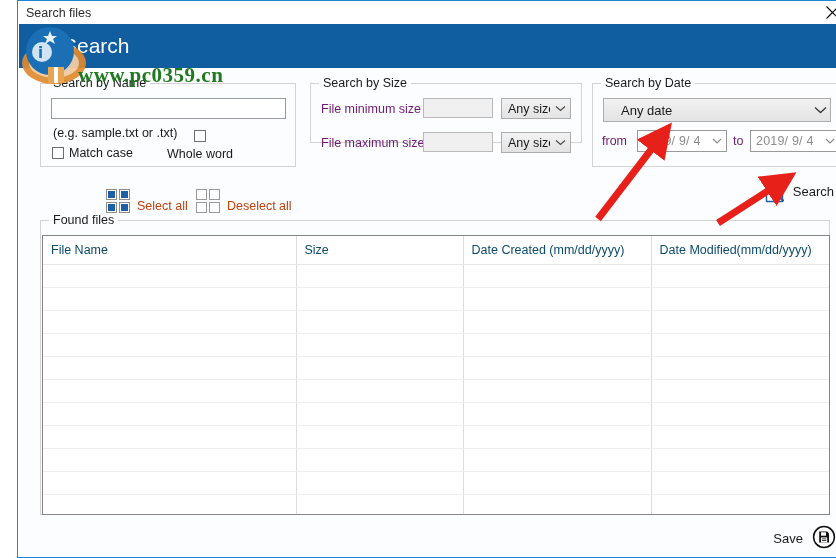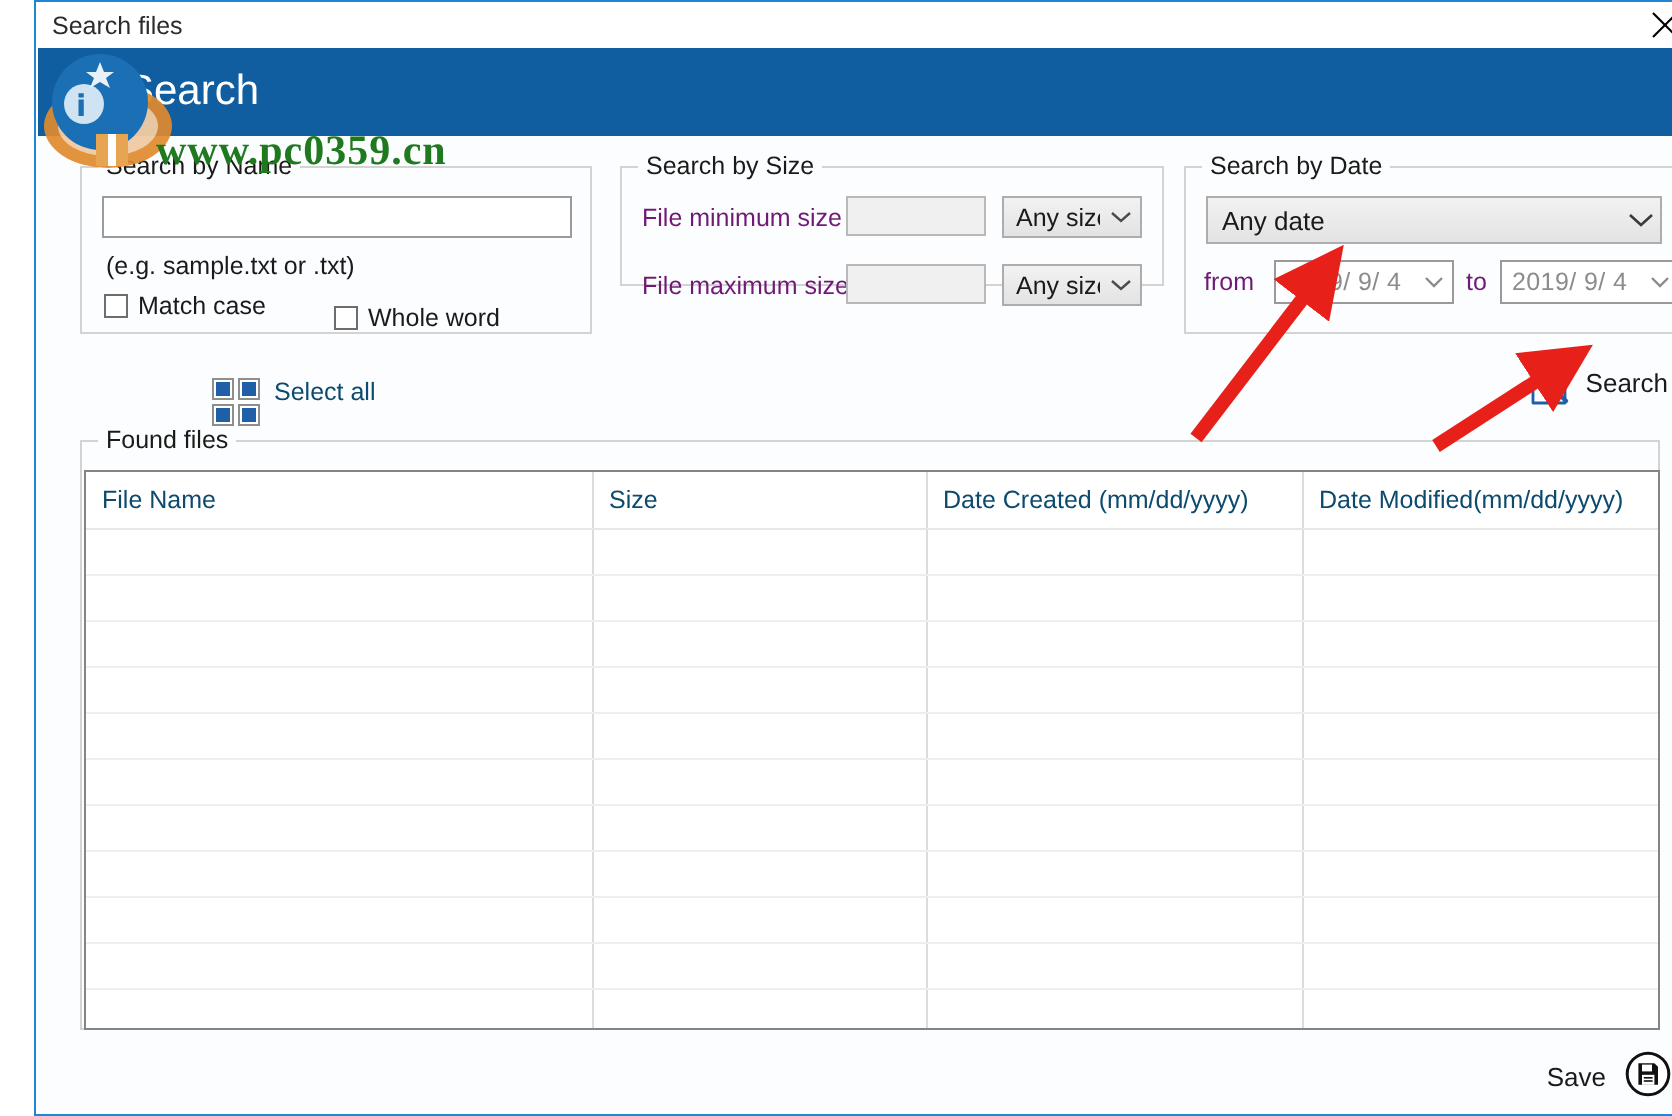--- a/index.html
+++ b/index.html
@@ -138,21 +138,21 @@
   }
   .cb-box {
     width: 12px;
     height: 12px;
     box-sizing: border-box;
     border: 1px solid #6d6d6d;
     background: #ffffff;
     display: inline-block;
   }
   #cb-match { left: 11px; top: 62px; }
-  #cb-whole { left: 126px; top: 68px; }
+  #cb-whole { left: 126px; top: 46px; flex-direction: column; }
 
   
   .field-label {
     position: absolute;
     font-size: 12.5px;
     color: #701a75;
     white-space: nowrap;
   }
   #lbl-min { left: 10px;  top: 18px; }
   #lbl-max { left: 10px;  top: 52px; }
@@ -184,21 +184,21 @@
     justify-content: center;
   }
   #size-min-combo { left: 190px; top: 14px; width: 70px; height: 21px; }
   #size-max-combo { left: 190px; top: 48px; width: 70px; height: 21px; }
 
   
   #date-combo {
     left: 10px; top: 14px; width: 228px; height: 24px;
     font-size: 13px;
   }
-  #date-combo .combo-text { padding-left: 7px; }
+  #date-combo .combo-text { padding-left: 17px; }
 
   .date-spin {
     position: absolute;
     box-sizing: border-box;
     border: 1px solid #9a9a9a;
     background: #ffffff;
     font-size: 12.5px;
     color: #8c8c8c;
     display: flex;
     align-items: center;
@@ -219,24 +219,24 @@
   }
   #lbl-from { left: 9px;  top: 50px; }
   #lbl-to   { left: 140px; top: 50px; }
   #date-from { left: 44px;  top: 46px; width: 90px; height: 22px; }
   #date-to   { left: 157px; top: 46px; width: 90px; height: 22px; }
 
   
   .tool-item {
     position: absolute;
     display: flex;
-    align-items: flex-start;
+    align-items: flex-end;
     gap: 7px;
     font-size: 12.5px;
-    color: #0c4a6e;
+    color: #c2410c;
     white-space: nowrap;
     cursor: default;
   }
   #tool-select-all   { left: 88px;  top: 188px; }
   #tool-deselect-all { left: 178px; top: 188px; }
 
   .quad-icon {
     width: 24px;
     height: 24px;
     display: grid;
@@ -466,20 +466,29 @@
   <div class="tool-item" id="tool-select-all">
     <span class="quad-icon filled">
       <i></i>
         <i></i>
         <i></i>
         <i></i>
     </span>
     <span>Select all</span>
   </div>
 
+  <div class="tool-item" id="tool-deselect-all">
+    <span class="quad-icon">
+      <i></i>
+        <i></i>
+        <i></i>
+        <i></i>
+    </span>
+    <span>Deselect all</span>
+  </div>
 
   <div id="tool-search">
     <span>
       <svg width="24" height="26" viewBox="0 0 24 26">
         <path d="M3.5 1.5 H14 L19.5 7 V24.5 H3.5 Z" fill="#ffffff" stroke="#1F5FA8" stroke-width="1.4" stroke-linejoin="round"></path>
         <path d="M14 1.5 V7 H19.5" fill="none" stroke="#1F5FA8" stroke-width="1.4" stroke-linejoin="round"></path>
         <circle cx="11.5" cy="15" r="5" fill="#ffffff" stroke="#1F5FA8" stroke-width="1.8"></circle>
         <line x1="15.4" y1="18.9" x2="20" y2="23.5" stroke="#1F5FA8" stroke-width="2.2" stroke-linecap="round"></line>
       </svg>
     </span>

